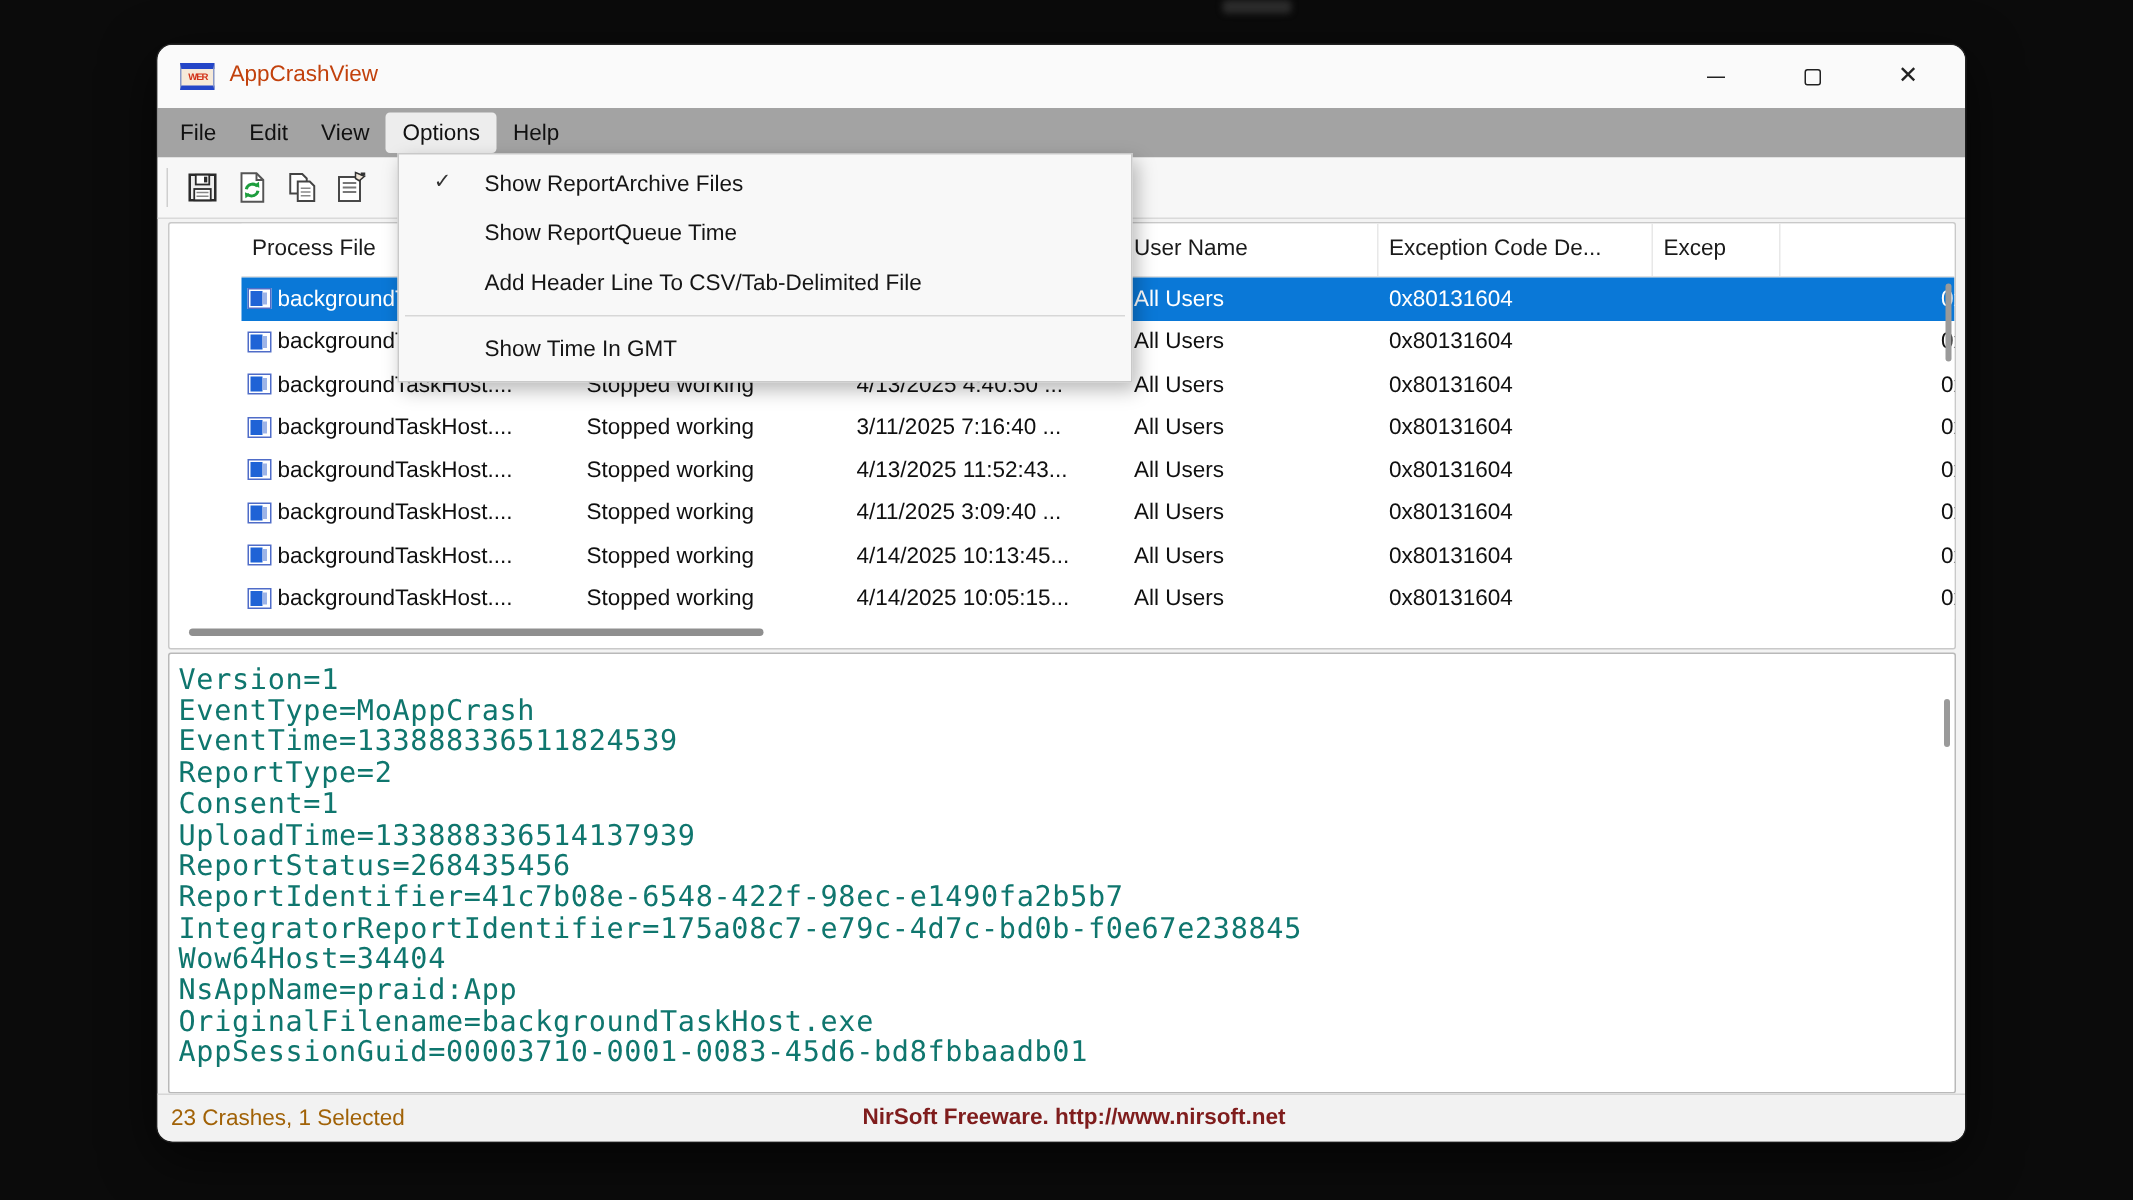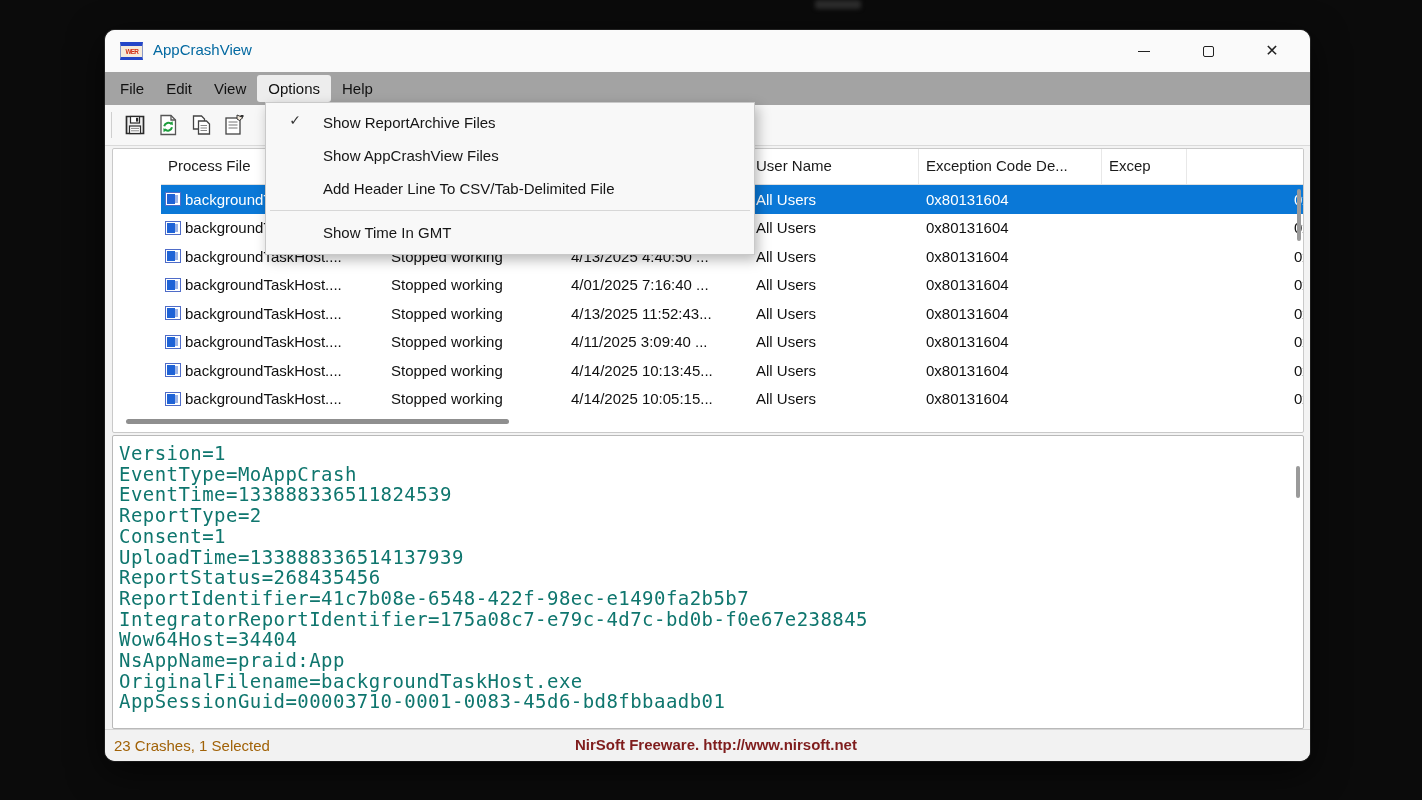--- a/index.html
+++ b/index.html
@@ -15,21 +15,21 @@
                 box-shadow:0 10px 36px rgba(0,0,0,.65), 0 0 0 1px #2a2a2a; }
 
   
   .titlebar { position:absolute; left:0; top:0; width:100%; height:42px; background:#fafafa; }
   .app-icon { position:absolute; left:15px; top:12px; width:23px; height:18px; background:#f6ead9;
               border-top:4px solid #2446c8; border-bottom:3px solid #2446c8;
               border-left:1px solid #8898c8; border-right:1px solid #8898c8;
               display:flex; align-items:center; justify-content:center; }
   .app-icon span { font-size:8px; font-weight:bold; color:#d23218; letter-spacing:-1px;
                    transform:scale(.8); }
-  .title-text { position:absolute; left:48px; top:11px; font-size:15px; color:#0369a1; }
+  .title-text { position:absolute; left:48px; top:11px; font-size:15px; color:#c2410c; }
   .win-controls { position:absolute; right:6px; top:0; height:42px; display:flex; }
   .win-btn { width:64px; height:42px; display:flex; align-items:center; justify-content:center;
              color:#222; }
   .glyph-min { display:block; width:12px; height:0; border-top:1.6px solid #222; }
   .glyph-max { display:block; width:11px; height:11px; border:1.6px solid #222; border-radius:2px; }
   .glyph-close { font-size:16px; line-height:1; color:#222; }
 
   
   .menubar { position:absolute; left:0; top:42px; width:100%; height:33px; background:#a3a3a3;
              display:flex; align-items:center; padding-left:4px; }
@@ -221,21 +221,21 @@
         <div class="cell c4">0x80131604</div>
         <div class="cell c5"></div>
         <div class="cell c6">0x000</div>
       </div>
       <div class="lv-row">
         <div class="cell c0 pf">
             <span class="row-icon"></span>
             <span>backgroundTaskHost....</span>
           </div>
         <div class="cell c1">Stopped working</div>
-        <div class="cell c2">4/01/2025 7:16:40 ...</div>
+        <div class="cell c2">3/11/2025 7:16:40 ...</div>
         <div class="cell c3">All Users</div>
         <div class="cell c4">0x80131604</div>
         <div class="cell c5"></div>
         <div class="cell c6">0x000</div>
       </div>
       <div class="lv-row">
         <div class="cell c0 pf">
             <span class="row-icon"></span>
             <span>backgroundTaskHost....</span>
           </div>
@@ -309,21 +309,21 @@
       <div class="status-link">NirSoft Freeware.  http://www.nirsoft.net</div>
     </div>
 
     <div class="dropdown">
       <div class="dd-item">
         <span class="dd-check">✓</span>
         <span>Show ReportArchive Files</span>
       </div>
       <div class="dd-item">
         <span class="dd-check"></span>
-        <span>Show AppCrashView Files</span>
+        <span>Show ReportQueue Time</span>
       </div>
       <div class="dd-item">
         <span class="dd-check"></span>
         <span>Add Header Line To CSV/Tab-Delimited File</span>
       </div>
       <div class="dd-sep"></div>
       <div class="dd-item">
         <span class="dd-check"></span>
         <span>Show Time In GMT</span>
       </div>

